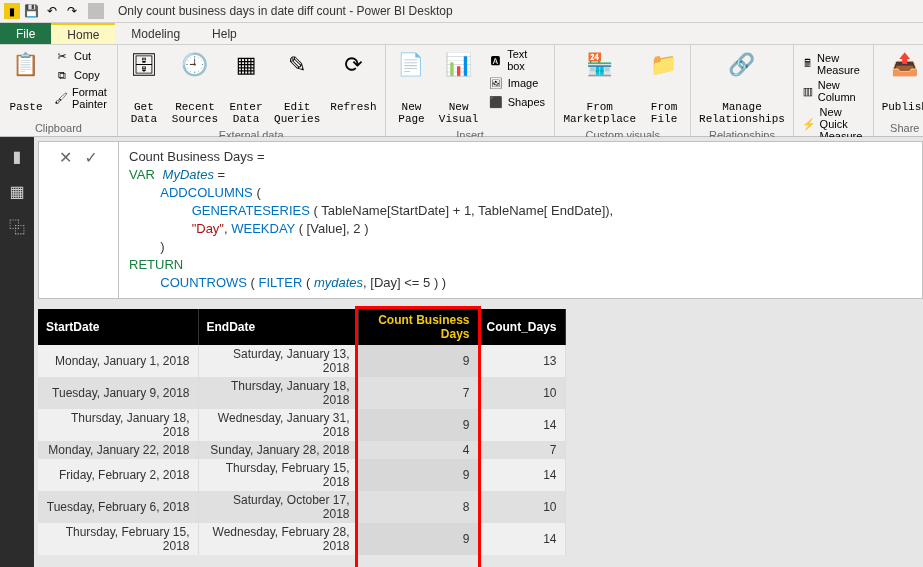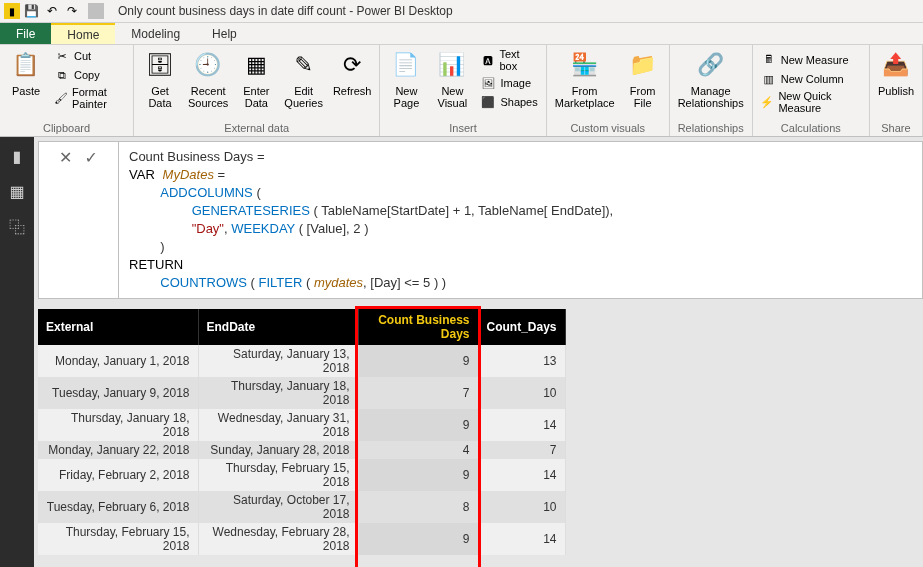--- a/index.html
+++ b/index.html
@@ -18,39 +18,39 @@
 .menutabs .tab.file { background: #217346; color: #fff; }
 .menutabs .tab.active { background: #fef9c3; border-top: 2px solid #f2c811; }
 
 
 .ribbon { height: 92px; display: flex; background: #f3f2f1; border-bottom: 1px solid #c0c0c0; }
 .group { display: flex; flex-direction: column; border-right: 1px solid #d0d0d0; padding: 2px 4px 0 4px; }
 .group .buttons { flex: 1; display: flex; align-items: flex-start; gap: 2px; }
 .group .label { text-align: center; font-size: 11px; color: #666; padding: 2px 0; }
 .bigbtn { display: flex; flex-direction: column; align-items: center; justify-content: flex-start; padding: 2px 4px; min-width: 44px; cursor: pointer; }
 .bigbtn .ic { width: 32px; height: 32px; display: flex; align-items: center; justify-content: center; font-size: 22px; }
-.bigbtn .lbl { font-size: 11px; text-align: center; line-height: 12px; margin-top: 4px; }
+.bigbtn .lbl { font-size: 11px; text-align: center; line-height: 12px; margin-top: 20px; font-family: Liberation Mono, monospace; }
 .smallcol { display: flex; flex-direction: column; gap: 1px; }
 .smallbtn { display: flex; align-items: center; gap: 4px; font-size: 11px; padding: 1px 4px; cursor: pointer; }
 .smallbtn .ic { width: 16px; height: 16px; display: flex; align-items: center; justify-content: center; }
 
 
 .main { display: flex; height: calc(567px - 23px - 22px - 92px); background: #444; }
 .leftnav { width: 34px; background: #2c2c2c; display: flex; flex-direction: column; align-items: center; padding-top: 10px; gap: 16px; }
 .leftnav span { color: #ccc; font-size: 16px; cursor: pointer; }
 .canvas { flex: 1; background: #e6e6e6; position: relative; padding: 4px 0 0 4px; }
 
 
 .formulabar { display: flex; background: #fff; border: 1px solid #c0c0c0; margin-bottom: 10px; }
 .formulabar .fb-btns { width: 80px; border-right: 1px solid #c0c0c0; display: flex; align-items: flex-start; justify-content: center; gap: 12px; padding-top: 6px; font-size: 16px; color: #666; }
 .formulabar .fb-btns span { cursor: pointer; }
 .formulabar pre { flex: 1; padding: 6px 10px; font-family: Consolas, monospace; font-size: 13px; line-height: 18px; white-space: pre; color: #333; }
-.kw-var { color: #000000; }
+.kw-var { color: #15803d; }
 .kw-fn { color: #0070c0; }
-.kw-name { color: #a16207; font-style: italic; }
+.kw-name { color: #0369a1; font-style: italic; }
 .kw-str { color: #a31515; }
 
 
 .dtable { border-collapse: collapse; font-size: 12px; }
 .dtable th { background: #000; color: #fff; font-weight: bold; text-align: left; padding: 4px 8px; border-right: 1px solid #333; }
 .dtable th.hl { background: #000; color: #f2c811; text-align: right; }
 .dtable td { background: #f0f0f0; padding: 2px 8px; text-align: right; color: #333; border-right: 1px solid #ddd; }
 .dtable tr:nth-child(even) td { background: #e0e0e0; }
 .dtable td.hl { background: #d8d8d8; }
 .hlcol { position: absolute; border: 3px solid red; pointer-events: none; }
@@ -242,21 +242,21 @@
     <span>)</span>
 <span class="kw-var">RETURN</span>
     <span class="kw-fn">COUNTROWS</span><span> ( </span><span class="kw-fn">FILTER</span><span> ( </span><span class="kw-name">mydates</span><span>, [Day] &lt;= 5 ) )</span></pre>
     </div>
 
     
     <div style="position:relative; display:inline-block;">
       <table class="dtable">
         <thead>
           <tr>
-            <th style="width:160px">External</th>
+            <th style="width:160px">StartDate</th>
             <th style="width:160px">EndDate</th>
             <th class="hl" style="width:120px">Count Business Days</th>
             <th style="width:80px">Count_Days</th>
           </tr>
         </thead>
         <tbody id="tbody">
             <tr>
               <td>Monday, January 1, 2018</td>
               <td>Saturday, January 13, 2018</td>
               <td class="hl">9</td>

